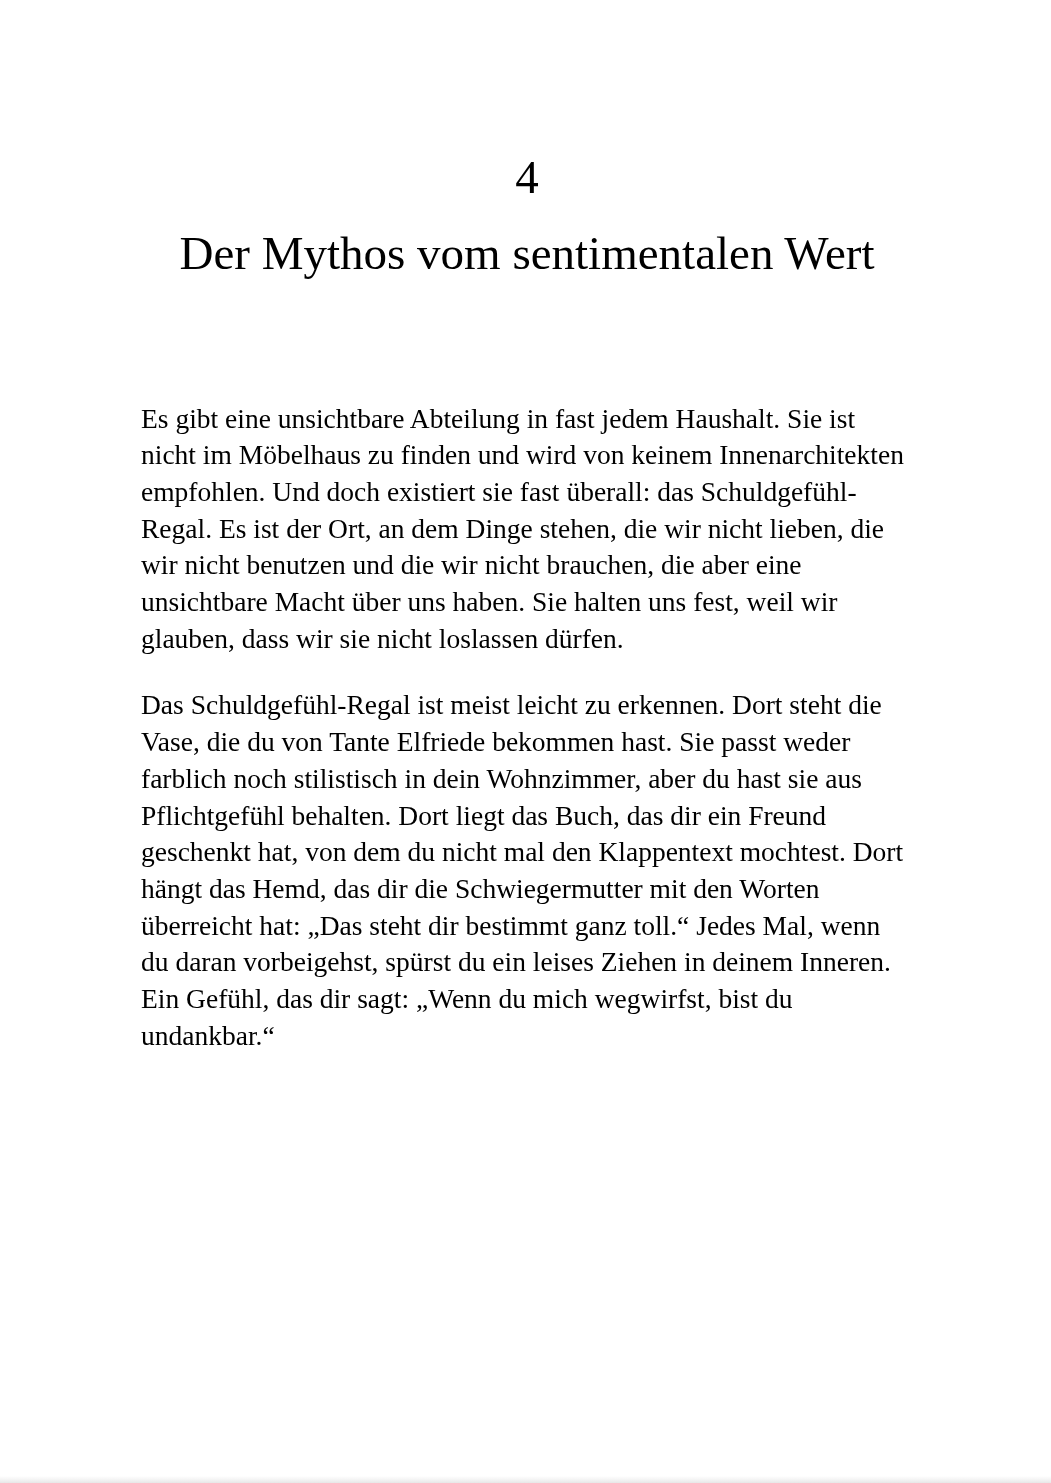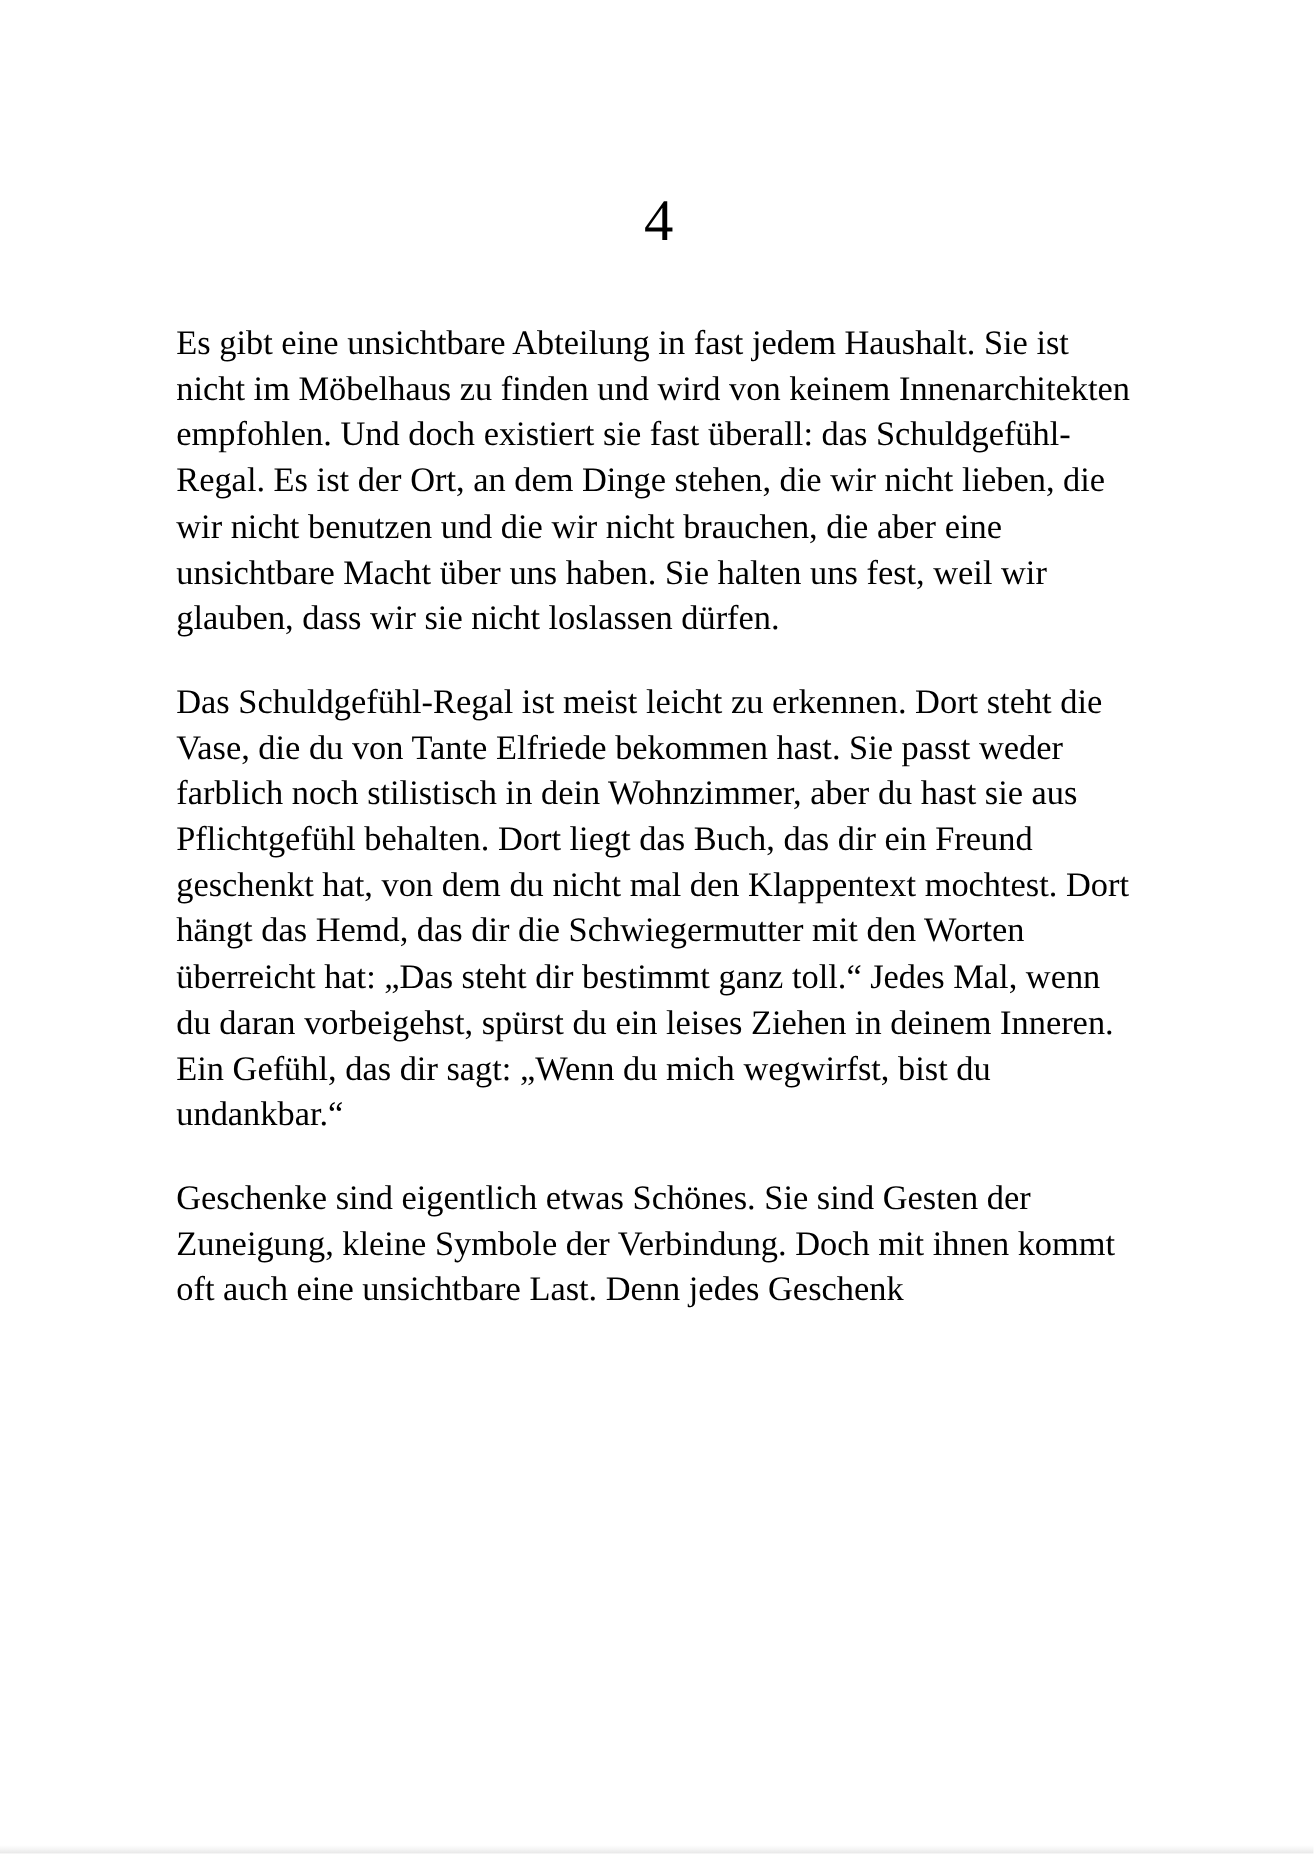--- a/index.html
+++ b/index.html
@@ -36,21 +36,21 @@
     margin: 0 auto 0 auto;
     max-width: 760px;
   }
   .body-copy p {
     font-size: 27.5px;
     line-height: 36.7px;
     margin: 0 0 30px 0;
     text-align: left;
   }
   .body-copy p.first-after-title {
-    margin-top: 52px;
+    margin-top: 112px;
   }
   .section-heading {
     font-size: 40px;
     font-weight: normal;
     line-height: 1.2;
     margin: 74px 0 46px 0;
     text-align: left;
   }
   .page-edge {
     position: absolute;
@@ -62,25 +62,25 @@
   }
 </style>
 </head>
 <body>
 
 <div class="viewport">
   <div class="page">
 
     <div class="chapter-number">4</div>
 
+    <h1 class="chapter-title">Der Mythos vom sentimentalen Wert</h1>
 
     <div class="body-copy">
       <p class="first-after-title">Es gibt eine unsichtbare Abteilung in fast jedem Haushalt. Sie ist nicht im Möbelhaus zu finden und wird von keinem Innenarchitekten empfohlen. Und doch existiert sie fast überall: das Schuldgefühl-Regal. Es ist der Ort, an dem Dinge stehen, die wir nicht lieben, die wir nicht benutzen und die wir nicht brauchen, die aber eine unsichtbare Macht über uns haben. Sie halten uns fest, weil wir glauben, dass wir sie nicht loslassen dürfen.</p>
 
       <p>Das Schuldgefühl-Regal ist meist leicht zu erkennen. Dort steht die Vase, die du von Tante Elfriede bekommen hast. Sie passt weder farblich noch stilistisch in dein Wohnzimmer, aber du hast sie aus Pflichtgefühl behalten. Dort liegt das Buch, das dir ein Freund geschenkt hat, von dem du nicht mal den Klappentext mochtest. Dort hängt das Hemd, das dir die Schwiegermutter mit den Worten überreicht hat: „Das steht dir bestimmt ganz toll.“ Jedes Mal, wenn du daran vorbeigehst, spürst du ein leises Ziehen in deinem Inneren. Ein Gefühl, das dir sagt: „Wenn du mich wegwirfst, bist du undankbar.“</p>
 
 
-      <p>Geschenke sind eigentlich etwas Schönes. Sie sind Gesten der Zuneigung, kleine Symbole der Verbindung. Doch mit ihnen kommt oft auch eine unsichtbare Last. Denn jedes Geschenk</p>
     </div>
   </div>
 
   <div class="page-edge"></div>
 </div>
 
 </body></html>

